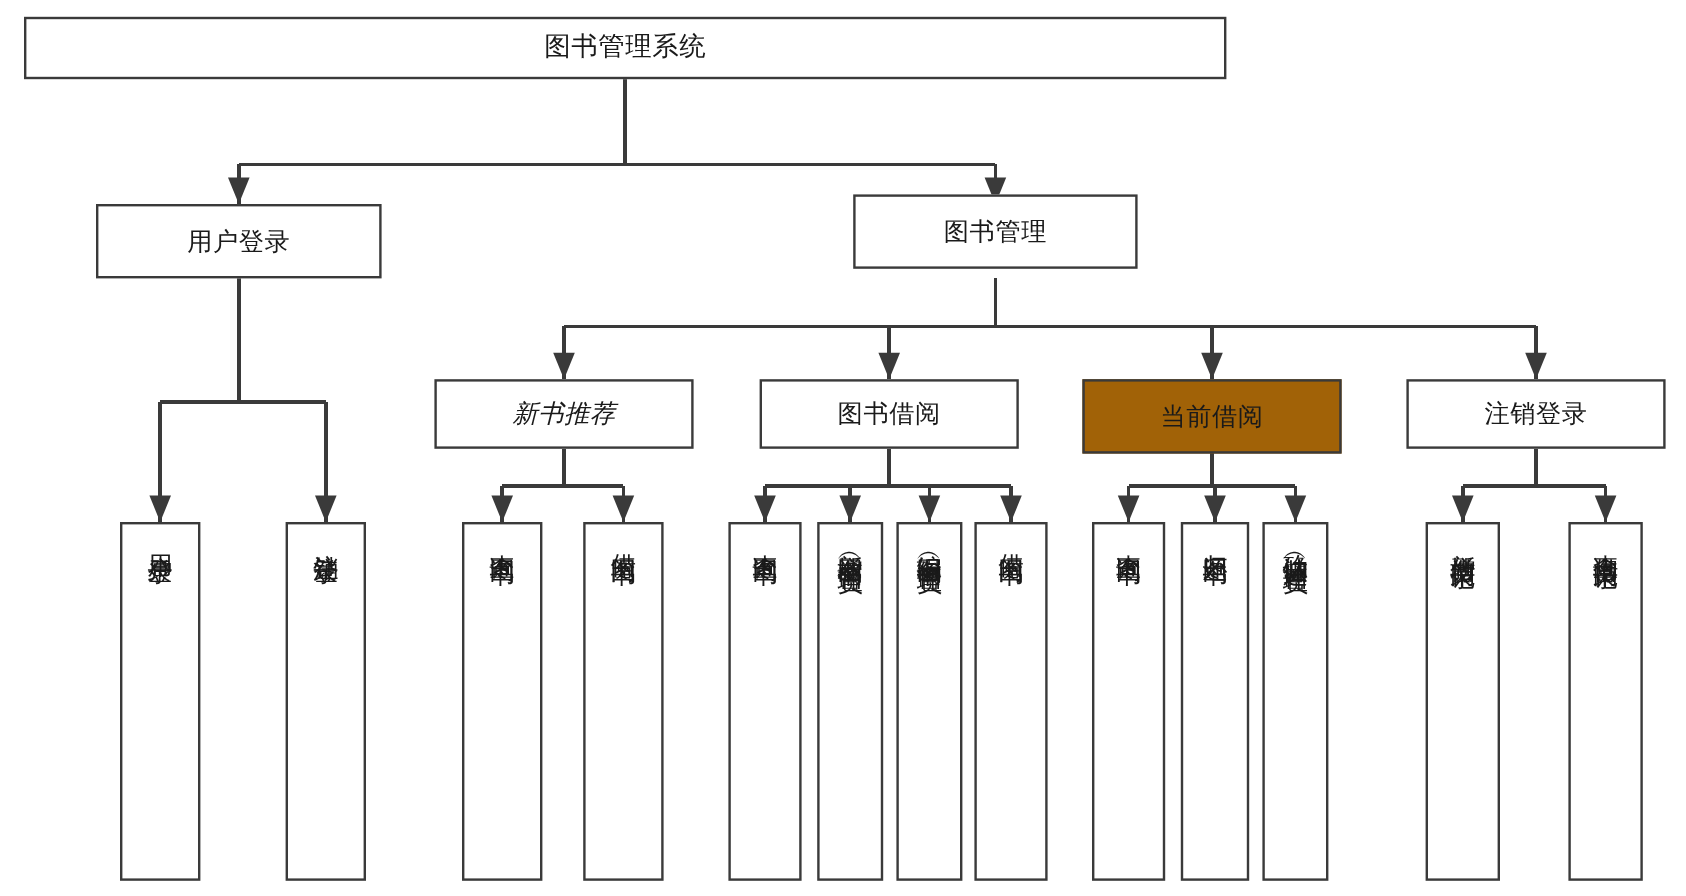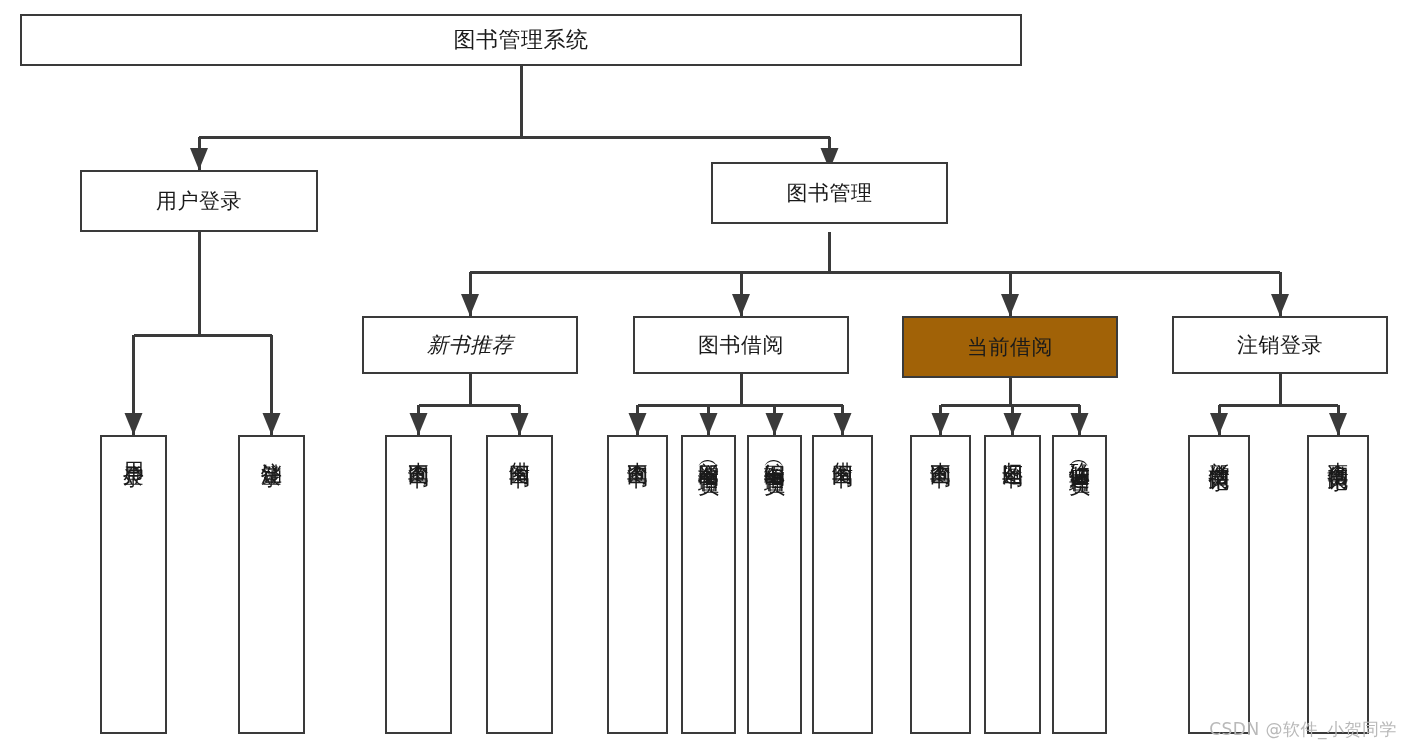--- a/index.html
+++ b/index.html
@@ -184,14 +184,13 @@
       <div class="node vertical" style="left: 1052px; top: 435px; width: 55px; height: 299px; border-color: rgb(58, 58, 58); background: rgb(255, 255, 255); color: rgb(26, 26, 26);">
         <span class="label">确认归还（管理员）</span>
       </div>
       <div class="node vertical" style="left: 1188px; top: 435px; width: 62px; height: 299px; border-color: rgb(58, 58, 58); background: rgb(255, 255, 255); color: rgb(26, 26, 26);">
         <span class="label">新增借阅记录</span>
       </div>
       <div class="node vertical" style="left: 1307px; top: 435px; width: 62px; height: 299px; border-color: rgb(58, 58, 58); background: rgb(255, 255, 255); color: rgb(26, 26, 26);">
         <span class="label">查询借阅记录</span>
       </div>
     </div>
-  <div class="watermark">CSDN @软件_小贺同学</div>
 </div>
 
 </body></html>

